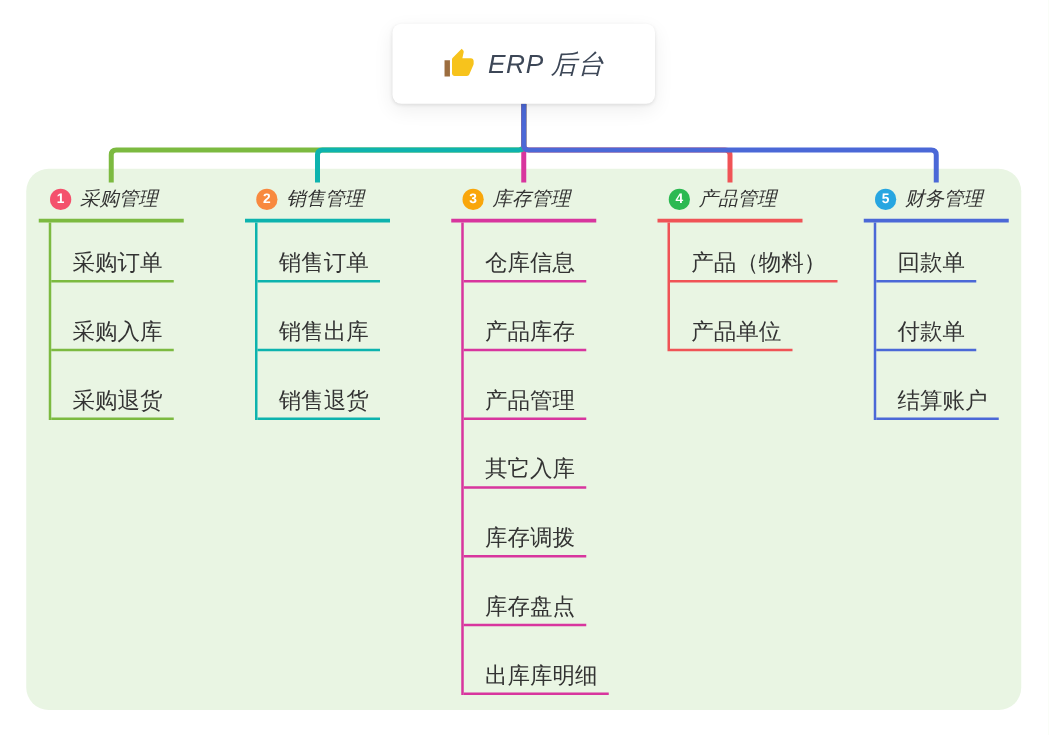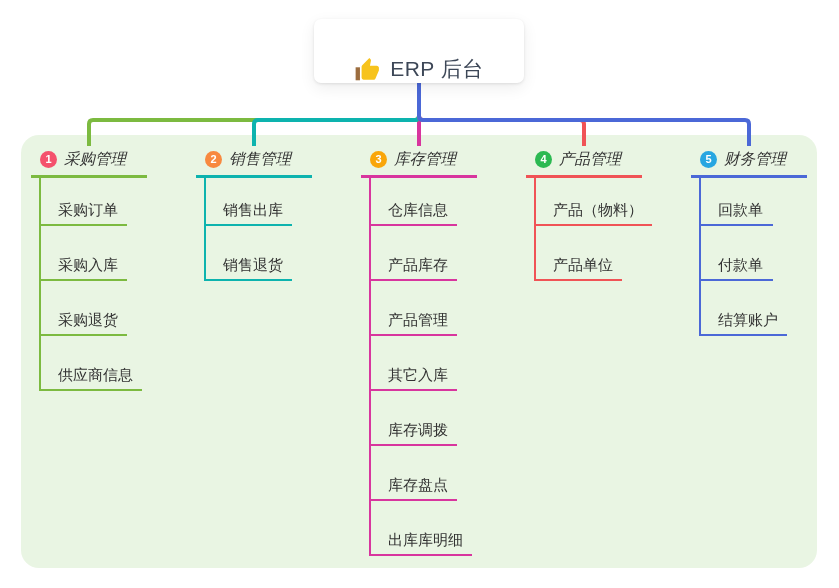--- a/index.html
+++ b/index.html
@@ -25,24 +25,25 @@
     pointer-events: none;
   }
   .root-node {
     position: absolute;
     left: 314px; top: 19px;
     width: 210px; height: 64px;
     background: #ffffff;
     border-radius: 7px;
     box-shadow: 0 1px 3px rgba(0,0,0,.10), 0 5px 16px rgba(0,0,0,.07);
     display: flex;
-    align-items: flex-end;
+    align-items: center;
     justify-content: center;
     gap: 10px;
     cursor: pointer;
+    font-style: italic;
   }
   .root-node .root-label {
     font-size: 21px;
     font-weight: 500;
     color: #3d4757;
     letter-spacing: 0.5px;
   }
   .thumb-icon { width: 26px; height: 26px; display: block; }
   .branch-col {
     position: absolute;
@@ -79,21 +80,21 @@
   }
   .branch-items {
     margin-left: 8px;
     border-left: 2px solid var(--c);
   }
   .branch-item {
     width: fit-content;
     min-width: 72px;
     padding: 30px 9px 5px 17px;
     border-bottom: 2px solid var(--c);
-    font-size: 15px;
+    font-size: 18px;
     line-height: 18px;
     color: #333333;
     white-space: nowrap;
     cursor: pointer;
   }
   .branch-item:first-child { padding-top: 23px; }
 </style>
 </head>
 <body>
 
@@ -118,30 +119,30 @@
 <div id="branches-host">
   <div class="branch-col" style="left: 31px; --c: #7cba40;">
     <div class="branch-title">
       <span class="branch-badge" style="background: rgb(244, 81, 108);">1</span>
       <span class="branch-title-label">采购管理</span>
     </div>
     <div class="branch-items">
         <div class="branch-item">采购订单</div>
         <div class="branch-item">采购入库</div>
         <div class="branch-item">采购退货</div>
-        <div class="branch-item">供应商信息</div>
       </div>
   </div>
 
   <div class="branch-col" style="left: 196px; --c: #0db3ae;">
     <div class="branch-title">
       <span class="branch-badge" style="background: rgb(248, 137, 63);">2</span>
       <span class="branch-title-label">销售管理</span>
     </div>
     <div class="branch-items">
+        <div class="branch-item">销售订单</div>
         <div class="branch-item">销售出库</div>
         <div class="branch-item">销售退货</div>
       </div>
   </div>
 
   <div class="branch-col" style="left: 361px; --c: #d8359e;">
     <div class="branch-title">
       <span class="branch-badge" style="background: rgb(249, 166, 10);">3</span>
       <span class="branch-title-label">库存管理</span>
     </div>

